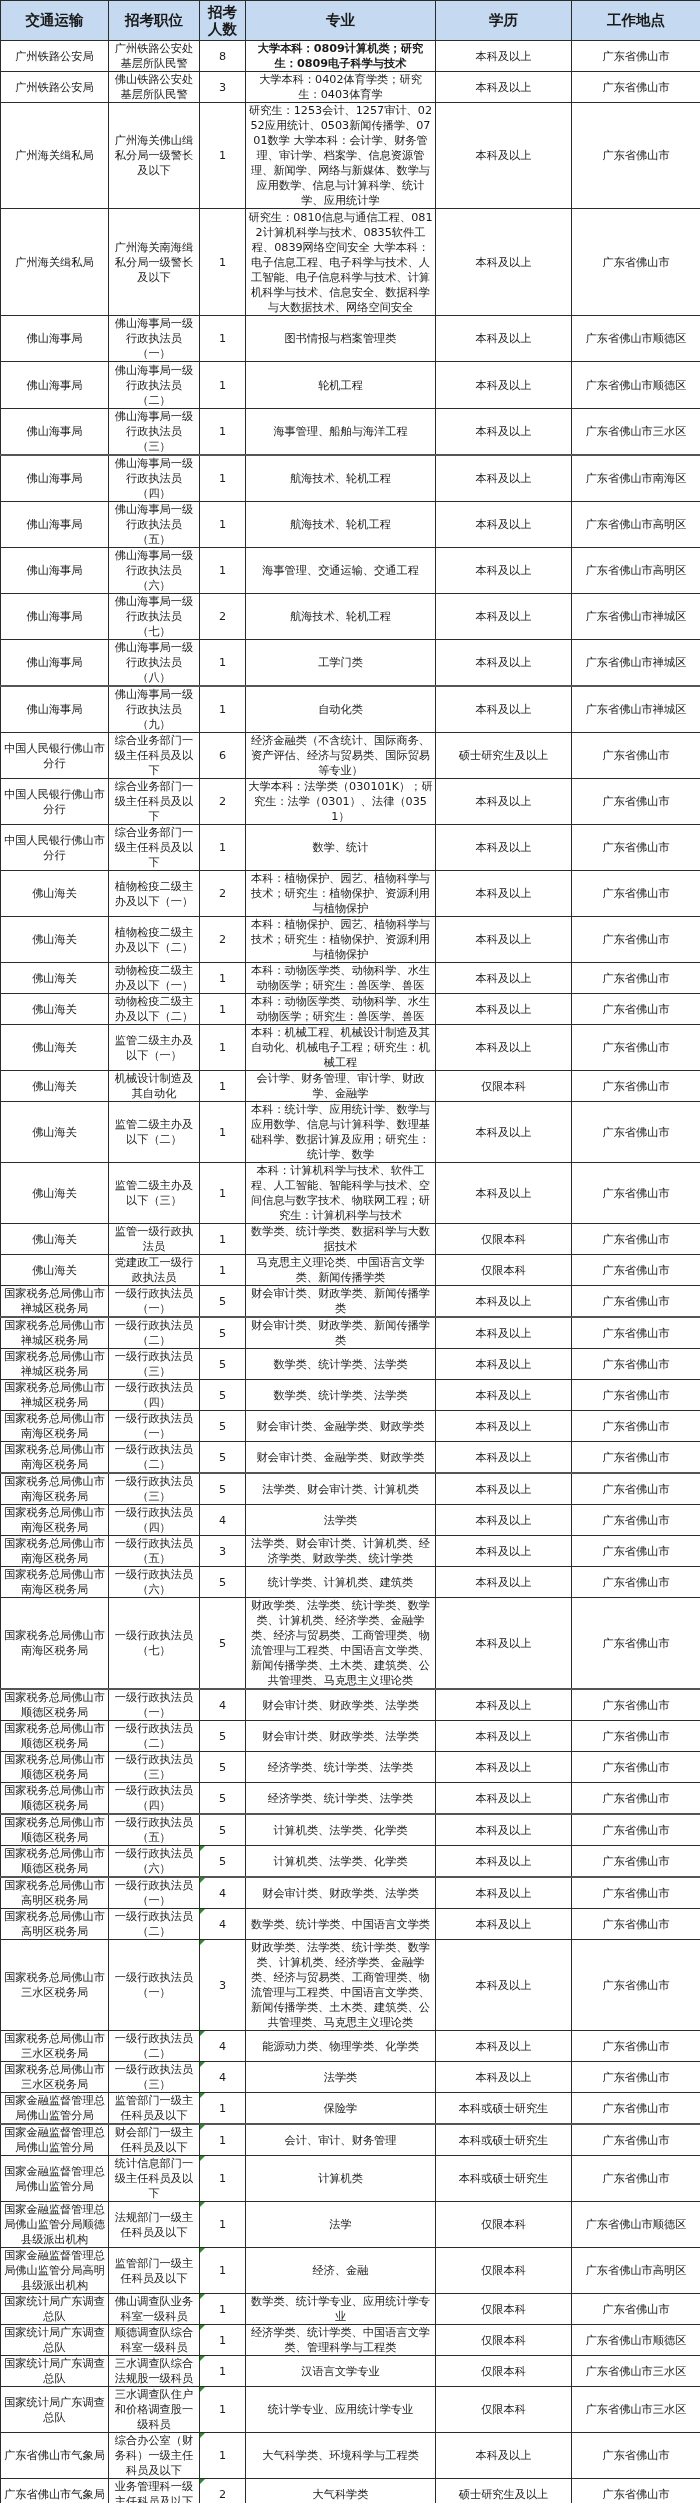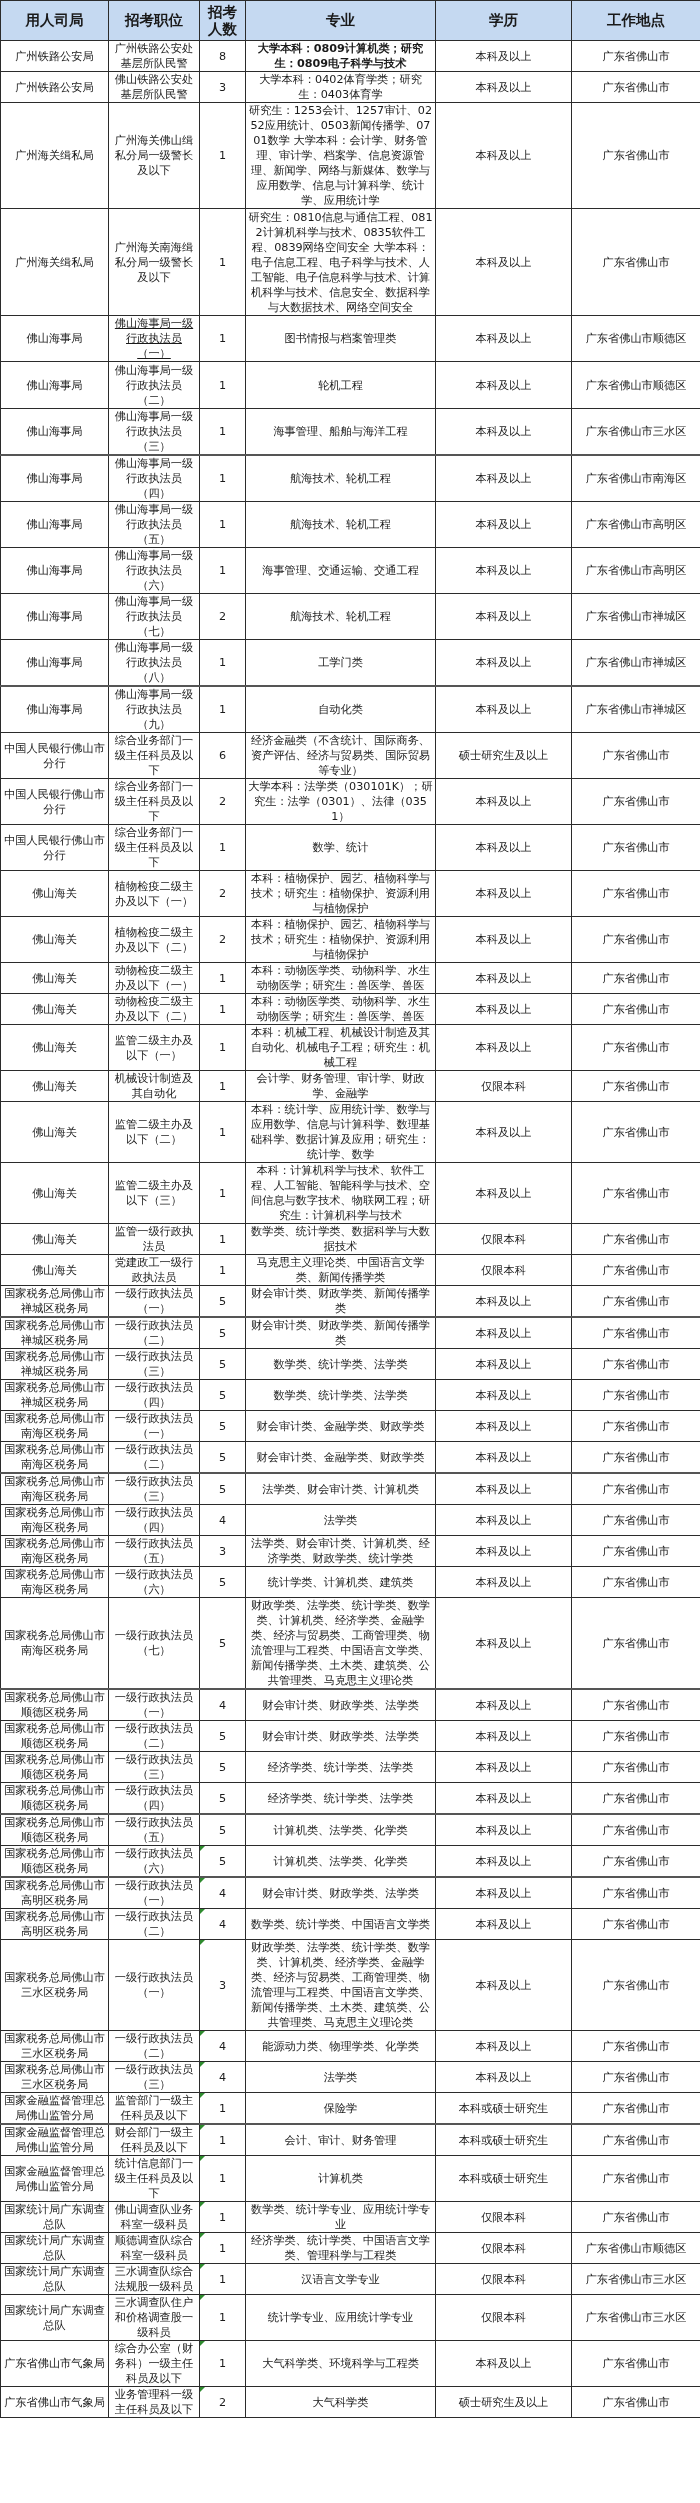--- a/index.html
+++ b/index.html
@@ -50,21 +50,21 @@
   <colgroup>
     <col class="c1">
       <col class="c2">
       <col class="c3">
       <col class="c4">
       <col class="c5">
       <col class="c6">
   </colgroup>
   <thead>
     <tr>
-      <th>用人司局</th>
+      <th>交通运输</th>
       <th>招考职位</th>
       <th><span style="display:inline-block;width:30px;">招考人数</span></th>
       <th>专业</th>
       <th>学历</th>
       <th>工作地点</th>
     </tr>
   </thead>
   <tbody id="tbody">
       <tr style="height: 30px;">
         <td style="height: 29px;">广州铁路公安局</td>
@@ -93,21 +93,21 @@
       <tr style="height: 107px;">
         <td style="height: 106px;">广州海关缉私局</td>
         <td style="height: 106px;">广州海关南海缉私分局一级警长及以下</td>
         <td class="count" style="height: 106px;">1</td>
         <td class="major" style="height: 106px;">研究生：0810信息与通信工程、0812计算机科学与技术、0835软件工程、0839网络空间安全 大学本科：电子信息工程、电子科学与技术、人工智能、电子信息科学与技术、计算机科学与技术、信息安全、数据科学与大数据技术、网络空间安全</td>
         <td style="height: 106px;">本科及以上</td>
         <td style="height: 106px;">广东省佛山市</td>
       </tr>
       <tr style="height: 44px;">
         <td style="height: 43px;">佛山海事局</td>
-        <td style="height: 43px; text-decoration: underline;">佛山海事局一级行政执法员（一）</td>
+        <td style="height: 43px;">佛山海事局一级行政执法员（一）</td>
         <td class="count" style="height: 43px;">1</td>
         <td class="major" style="height: 43px;">图书情报与档案管理类</td>
         <td style="height: 43px;">本科及以上</td>
         <td style="height: 43px;">广东省佛山市顺德区</td>
       </tr>
       <tr style="height: 47px;">
         <td style="height: 46px;">佛山海事局</td>
         <td style="height: 46px;">佛山海事局一级行政执法员（二）</td>
         <td class="count" style="height: 46px;">1</td>
         <td class="major" style="height: 46px;">轮机工程</td>
@@ -467,20 +467,36 @@
         <td style="height: 29px;">广东省佛山市</td>
       </tr>
       <tr style="height: 46px;">
         <td style="height: 45px;">国家金融监督管理总局佛山监管分局</td>
         <td style="height: 45px;">统计信息部门一级主任科员及以下</td>
         <td class="count flag" style="height: 45px;">1</td>
         <td class="major" style="height: 45px;">计算机类</td>
         <td style="height: 45px;">本科或硕士研究生</td>
         <td style="height: 45px;">广东省佛山市</td>
       </tr>
+      <tr style="height: 46px;">
+        <td style="height: 45px;">国家金融监督管理总局佛山监管分局顺德县级派出机构</td>
+        <td style="height: 45px;">法规部门一级主任科员及以下</td>
+        <td class="count flag" style="height: 45px;">1</td>
+        <td class="major" style="height: 45px;">法学</td>
+        <td style="height: 45px;">仅限本科</td>
+        <td style="height: 45px;">广东省佛山市顺德区</td>
+      </tr>
+      <tr style="height: 46px;">
+        <td style="height: 45px;">国家金融监督管理总局佛山监管分局高明县级派出机构</td>
+        <td style="height: 45px;">监管部门一级主任科员及以下</td>
+        <td class="count flag" style="height: 45px;">1</td>
+        <td class="major" style="height: 45px;">经济、金融</td>
+        <td style="height: 45px;">仅限本科</td>
+        <td style="height: 45px;">广东省佛山市高明区</td>
+      </tr>
       <tr style="height: 30px;">
         <td style="height: 29px;">国家统计局广东调查总队</td>
         <td style="height: 29px;">佛山调查队业务科室一级科员</td>
         <td class="count flag" style="height: 29px;">1</td>
         <td class="major" style="height: 29px;">数学类、统计学专业、应用统计学专业</td>
         <td style="height: 29px;">仅限本科</td>
         <td style="height: 29px;">广东省佛山市</td>
       </tr>
       <tr style="height: 30px;">
         <td style="height: 29px;">国家统计局广东调查总队</td>

